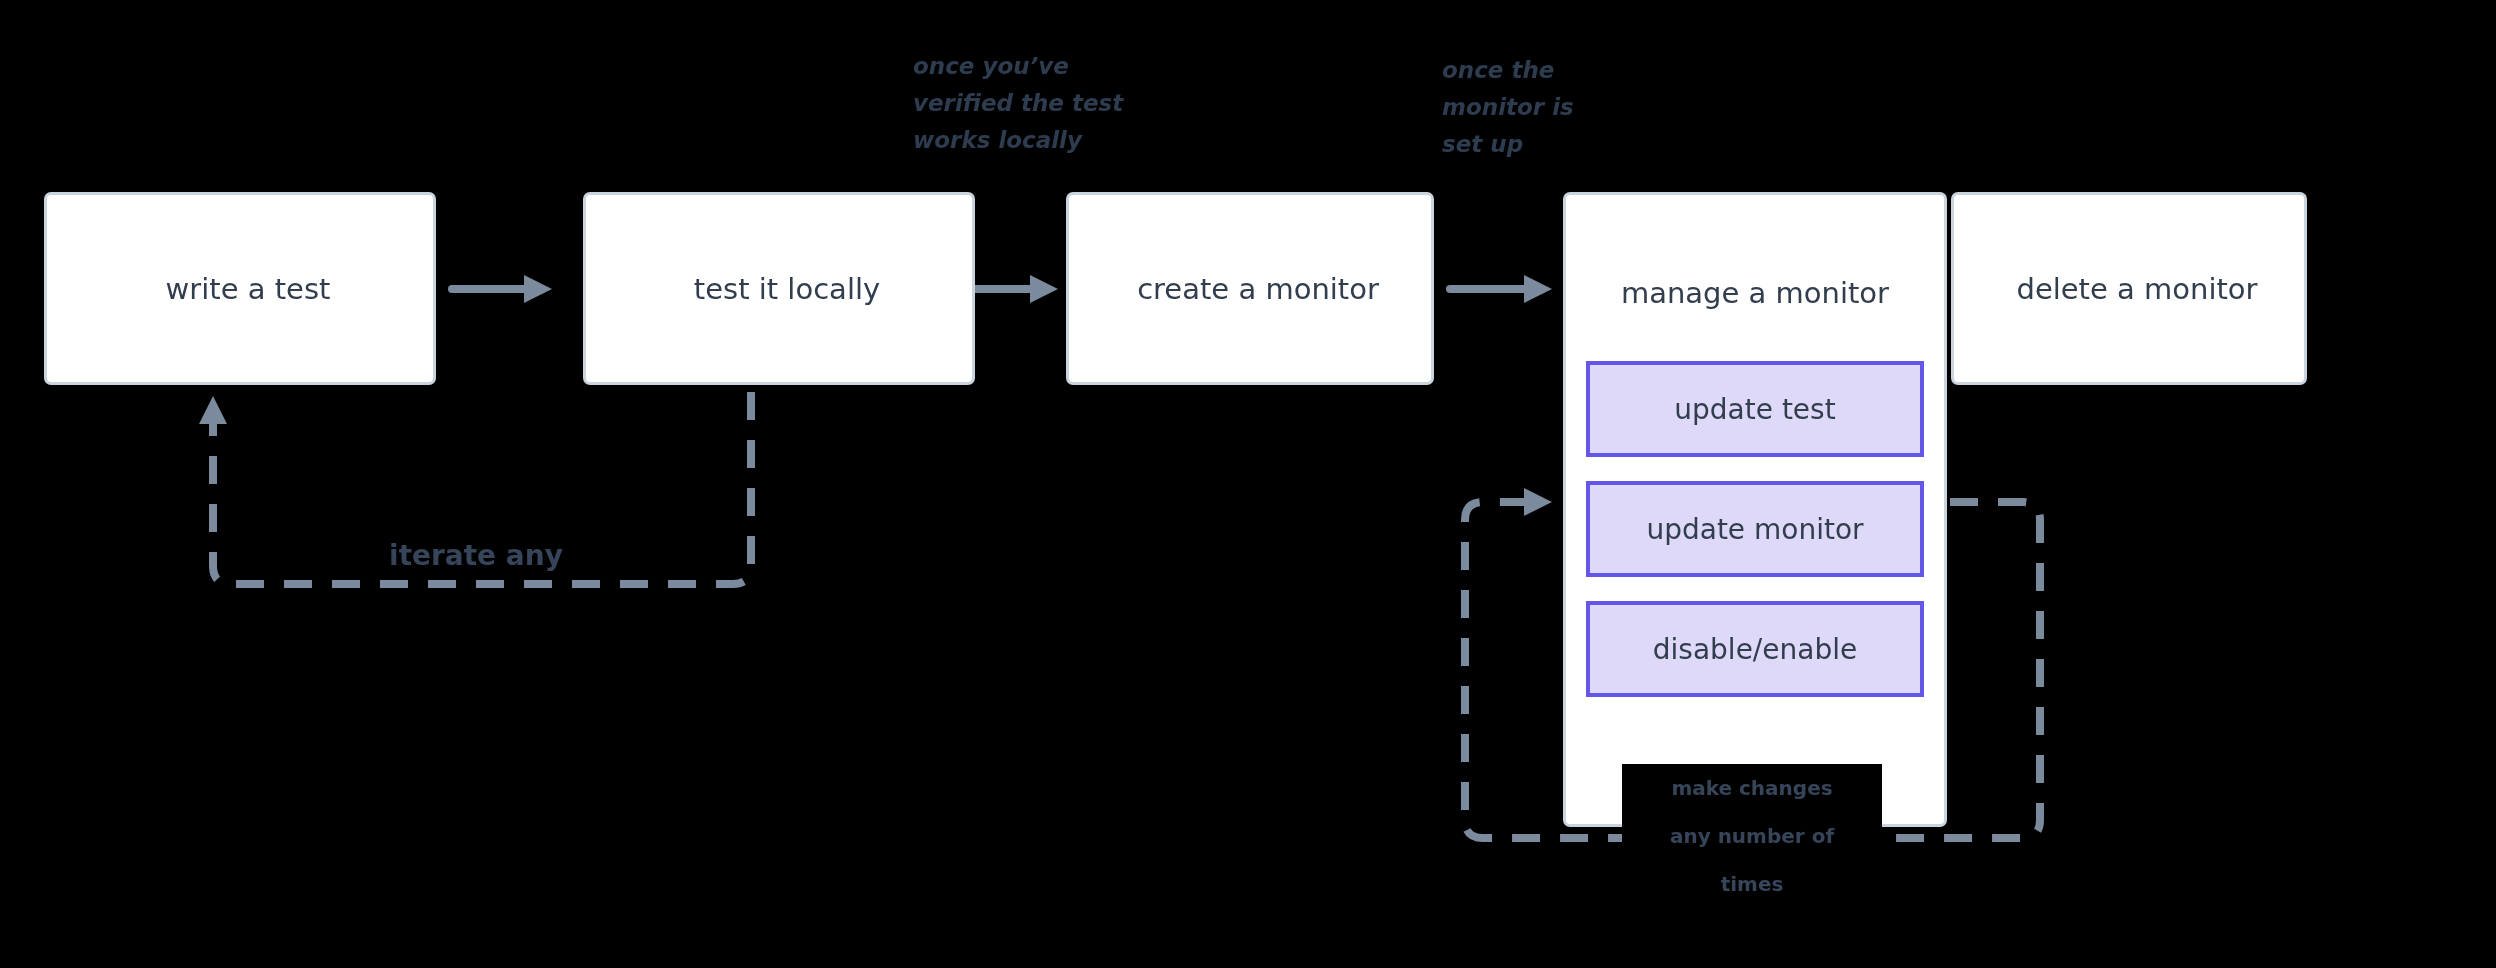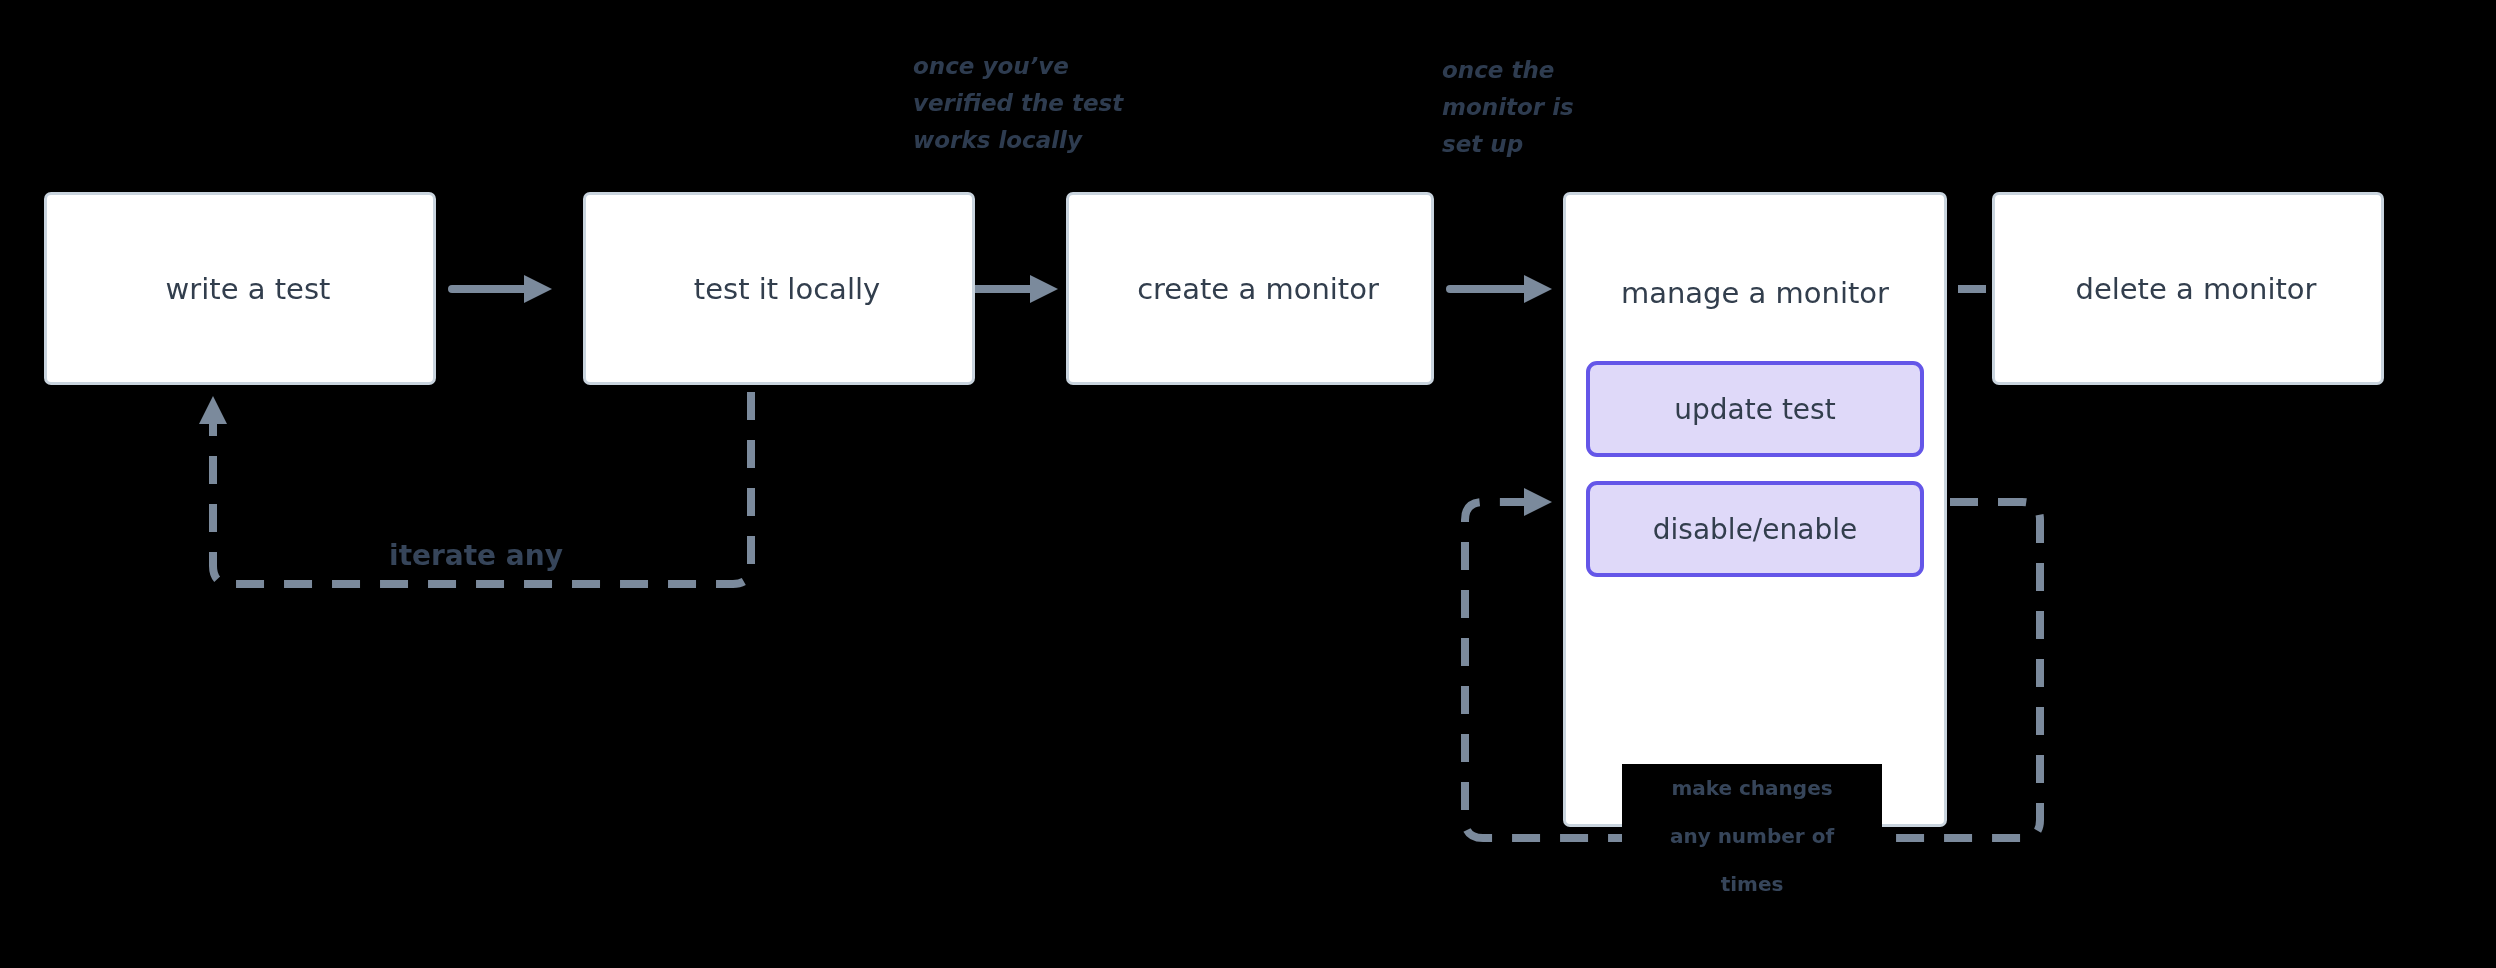--- a/index.html
+++ b/index.html
@@ -36,21 +36,21 @@
   .node-tall{flex-direction:column;justify-content:flex-start;padding:0 20px;}
   .node-title{
     height:166px;width:100%;padding-top:30px;
     display:flex;align-items:center;justify-content:center;
     color:var(--node-text);font-size:29px;
   }
   .action{
     width:100%;height:96px;margin-bottom:24px;
     background:var(--accent-fill);
     border:4px solid var(--accent-border);
-    border-radius:11px;
+    border-radius:0;
     display:flex;align-items:center;justify-content:center;
     color:var(--node-text);font-size:28px;
   }
   .annotation{
     position:absolute;z-index:3;
     color:var(--annotation-text);
     font-size:23px;line-height:37px;
     font-style:italic;font-weight:bold;
     white-space:nowrap;
   }
@@ -101,25 +101,28 @@
   <div class="node" style="left:1066px;top:192px;width:368px;height:193px">
     <span>create a monitor</span>
   </div>
 
   <div class="node node-tall" style="left:1563px;top:192px;width:384px;height:635px">
     <div class="node-title">manage a monitor</div>
     <div class="action">
       <span>update test</span>
     </div>
     <div class="action">
+      <span>update monitor</span>
+    </div>
+    <div class="action">
       <span>disable/enable</span>
     </div>
   </div>
 
-  <div class="node" style="left:1992px;top:192px;width:392px;height:193px">
+  <div class="node" style="left:1951px;top:192px;width:356px;height:193px">
     <span>delete a monitor</span>
   </div>
 
   <div class="annotation" style="left:913px;top:48px">
     <div>once you’ve</div>
     <div>verified the test</div>
     <div>works locally</div>
   </div>
 
   <div class="annotation" style="left:1442px;top:52px">

